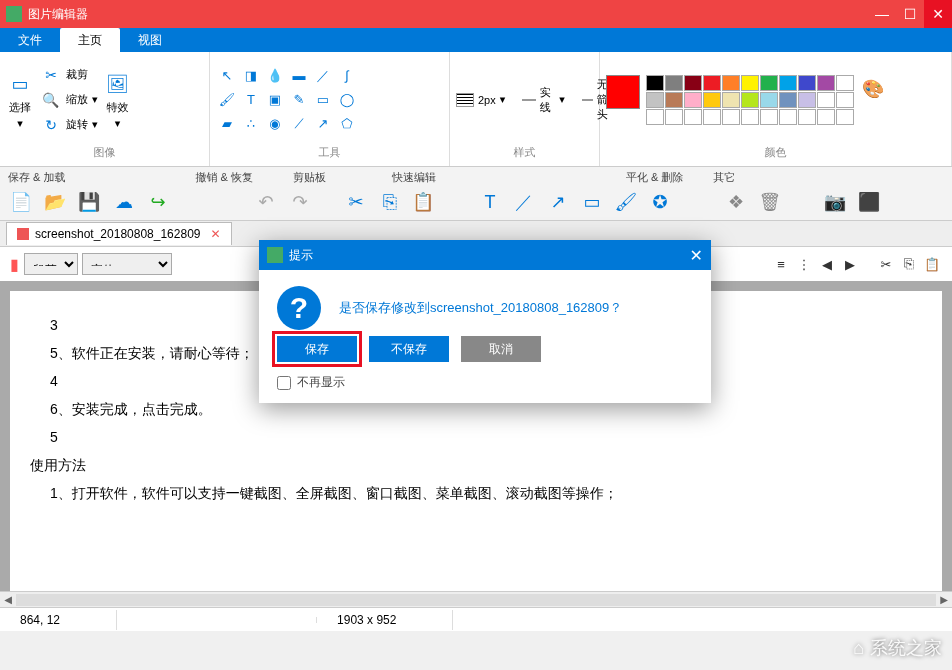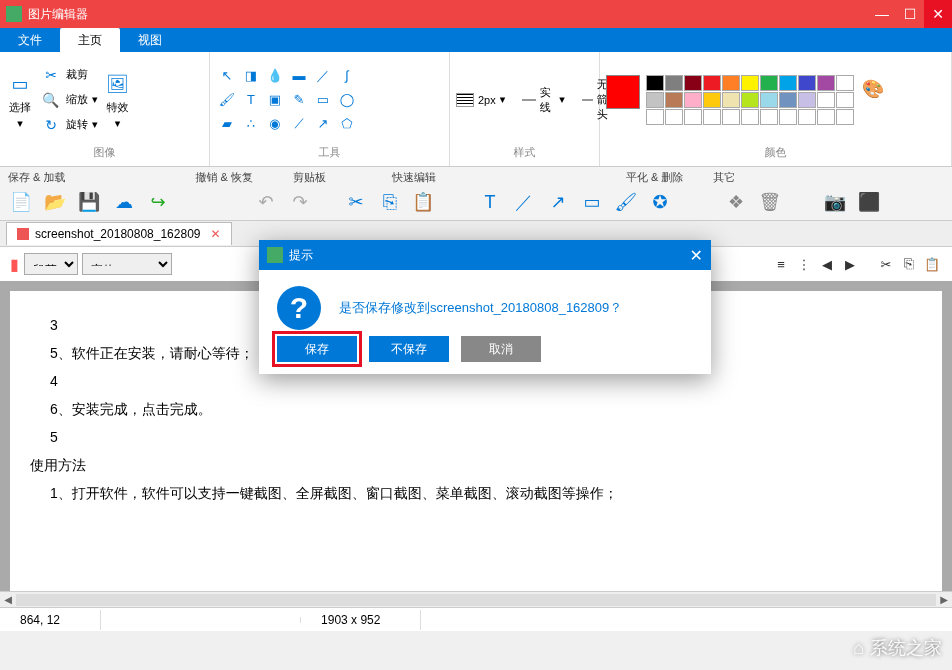--- a/index.html
+++ b/index.html
@@ -57,21 +57,21 @@
 .doc-bar select, .doc-bar .combo { font-size: 12px; height: 22px; border: 1px solid #aaa; padding: 8px 4px; }
 .doc-bar .group-icons { display: flex; gap: 3px; }
 .doc-bar .sm-ico { width: 20px; height: 20px; display: flex; align-items: center; justify-content: center; font-size: 13px; color: #333; border: 1px solid transparent; }
 
 
 .doc-scroll { background: #aaa; height: 310px; overflow: auto; padding: 10px; }
 .doc-page { background: #fff; padding: 20px 40px; font-size: 14px; line-height: 2; min-height: 500px; }
 
 
 .statusbar { height: 24px; background: #fff; border-top: 1px solid #ccc; display: flex; align-items: center; font-size: 12px; }
-.statusbar .cell { padding: 3px 40px 3px 20px; border-right: 1px solid #ddd; }
+.statusbar .cell { padding: 3px 56px 3px 20px; border-right: 1px solid #ddd; }
 
 
 .watermark { position: absolute; right: 10px; bottom: 10px; color: rgba(255,255,255,0.9); font-size: 18px; display: flex; align-items: center; gap: 6px; text-shadow: 0 0 4px rgba(0,0,0,0.6); }
 
 
 .dialog-overlay { position: absolute; left: 259px; top: 240px; width: 452px; box-shadow: 0 6px 24px rgba(0,0,0,0.4); }
 .dialog-title { height: 30px; background: #0078d7; color: #fff; display: flex; align-items: center; padding: 0 8px; font-size: 12px; }
 .dialog-title .dico { width: 16px; height: 16px; background: #4a6; margin-right: 6px; }
 .dialog-title .spacer { flex: 1; }
 .dialog-title .dclose { font-size: 16px; }
@@ -345,19 +345,23 @@
   <div class="dialog-body">
     <div class="dialog-row1">
       <div class="q-icon">?</div>
       <div class="dialog-msg">是否保存修改到screenshot_20180808_162809？</div>
     </div>
     <div class="dialog-buttons">
       <button class="dbtn primary highlight">保存</button>
       <button class="dbtn primary">不保存</button>
       <button class="dbtn cancel">取消</button>
     </div>
+    <div class="dialog-footer">
+      <input type="checkbox" style="">
+      <span>不再显示</span>
+    </div>
   </div>
 </div>
 
 <div class="watermark">
   <span>⌂</span>
   <span>系统之家</span>
 </div>
 
 </body></html>

